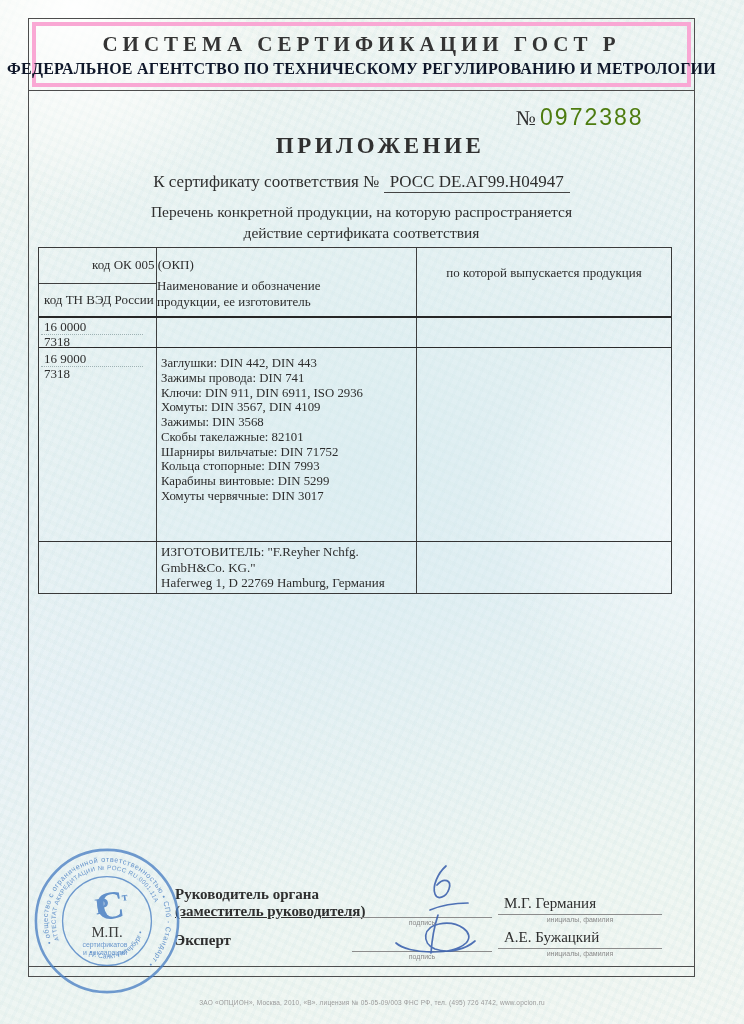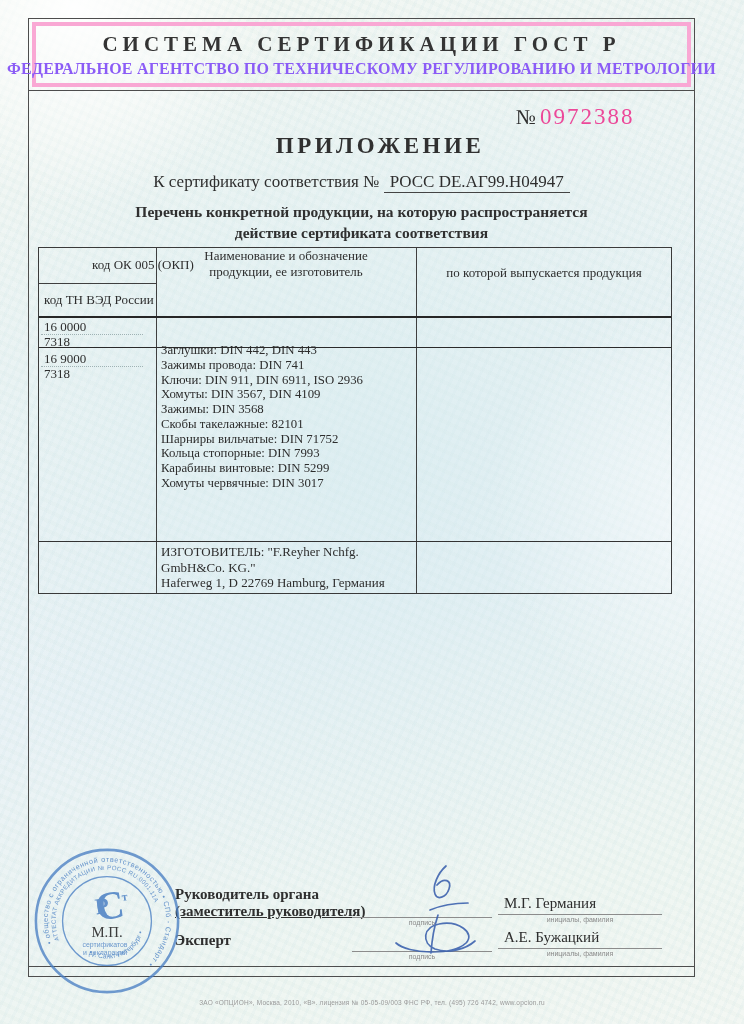--- a/index.html
+++ b/index.html
@@ -19,53 +19,53 @@
   }
   .abs { position:absolute; }
 
   
   .header-box { left:28px; top:18px; width:667px; height:73px; border:1.5px solid #4d4d4d; }
   .header-box-inner {
     position:absolute; inset:3px; border:4px solid #f9a8d4;
     display:flex; flex-direction:column; align-items:center; justify-content:center; gap:3px;
   }
   .header-title { font-size:21px; font-weight:bold; letter-spacing:5px; white-space:nowrap; color:#343434;}
-  .header-subtitle { font-size:16px; font-weight:bold; letter-spacing:.2px; white-space:nowrap; color:#8b5cf6;}
+  .header-subtitle { font-size:16px; font-weight:bold; letter-spacing:.2px; white-space:nowrap; color:#0f172a;}
 
   
   .body-frame { left:28px; top:90px; width:667px; height:887px; border:1.5px solid #4d4d4d; border-top:none; }
   .bottom-inner-line { position:absolute; left:0; right:0; bottom:9px; border-top:1px solid #4d4d4d; }
 
   .blank-number { left:516px; top:104px; white-space:nowrap; }
   .blank-number .nopref { font-size:21px; color:#2e2e2e; }
-  .blank-number .digits { font-family:Liberation Serif, serif; font-size:23px; letter-spacing:2px; color:#ec4899; }
+  .blank-number .digits { font-family:Liberation Sans, sans-serif; font-size:23px; letter-spacing:2px; color:#4d7c0f; }
 
   .doc-title { left:28px; top:133px; width:667px; text-align:center; font-size:23px; font-weight:bold; letter-spacing:3.5px; color:#303030;padding-left:37px;}
 
   .cert-line { left:28px; top:172px; width:667px; text-align:center; font-size:17px; color:#2e2e2e; }
   .cert-line .val { border-bottom:1px solid #444; padding:0 6px 1px 6px; }
 
-  .desc { left:28px; top:202px; width:667px; text-align:center; font-weight:bold; font-size:15.5px; line-height:1.35; color:#303030;}
+  .desc { left:28px; top:202px; width:667px; text-align:center; font-weight:normal; font-size:15.5px; line-height:1.35; color:#303030;}
 
   
   .prod-table { left:38px; top:247px; width:634px; height:347px; border:1.2px solid #3a3a3a; border-bottom-width:1.6px; }
   .vline { position:absolute; top:0; bottom:0; border-left:1px solid #3f3f3f; }
   .v1 { left:117px; } .v2 { left:377px; }
   .h-colsplit { position:absolute; top:35px; left:0; width:117px; border-top:1px solid #3f3f3f; }
   .h-headbottom { position:absolute; top:68px; left:0; right:0; border-top:2px solid #262626; }
   .h-row1bottom { position:absolute; top:99px; left:0; right:0; border-top:1.6px solid #2a2a2a; }
   .h-row2bottom { position:absolute; top:293px; left:0; right:0; border-top:1.2px solid #333; }
   .cell { position:absolute; font-size:13px; color:#2d2d2d; }
   .c1ht { left:5px; top:9px; width:110px;margin-left:48px; }
   .c1hb { left:5px; top:44px; width:110px; }
-  .c2h  { left:118px; top:0; width:258px; text-align:center; line-height:1.25; }
+  .c2h  { left:118px; top:30px; width:258px; text-align:left; line-height:1.25; }
   .c3h  { left:378px; top:17px; width:254px; text-align:center; line-height:1.25; }
   .code { left:5px; width:100px; }
   .dotline { position:absolute; left:2px; width:102px; border-top:1px dotted #9fb2b4; }
-  .products { left:122px; top:95px; width:252px; font-size:12.8px; line-height:14.75px; }
+  .products { left:122px; top:108px; width:252px; font-size:12.8px; line-height:14.75px; }
   .manufacturer { left:122px; top:296px; width:252px; font-size:13px; line-height:15.6px; }
 
   
   .sig-label { font-weight:bold; font-size:15px; color:#2e2e2e; white-space:nowrap; }
   .sig-label.u { text-decoration:underline; }
   .rule { border-top:1px solid #8c8c8c; }
   .tiny { font-family:"Liberation Sans", sans-serif; font-size:7px; color:#8a8a8a; text-align:center; }
   .name { font-size:15px; color:#2d2d2d; white-space:nowrap; }
 
   .footer { left:0; top:999px; width:744px; text-align:center;

